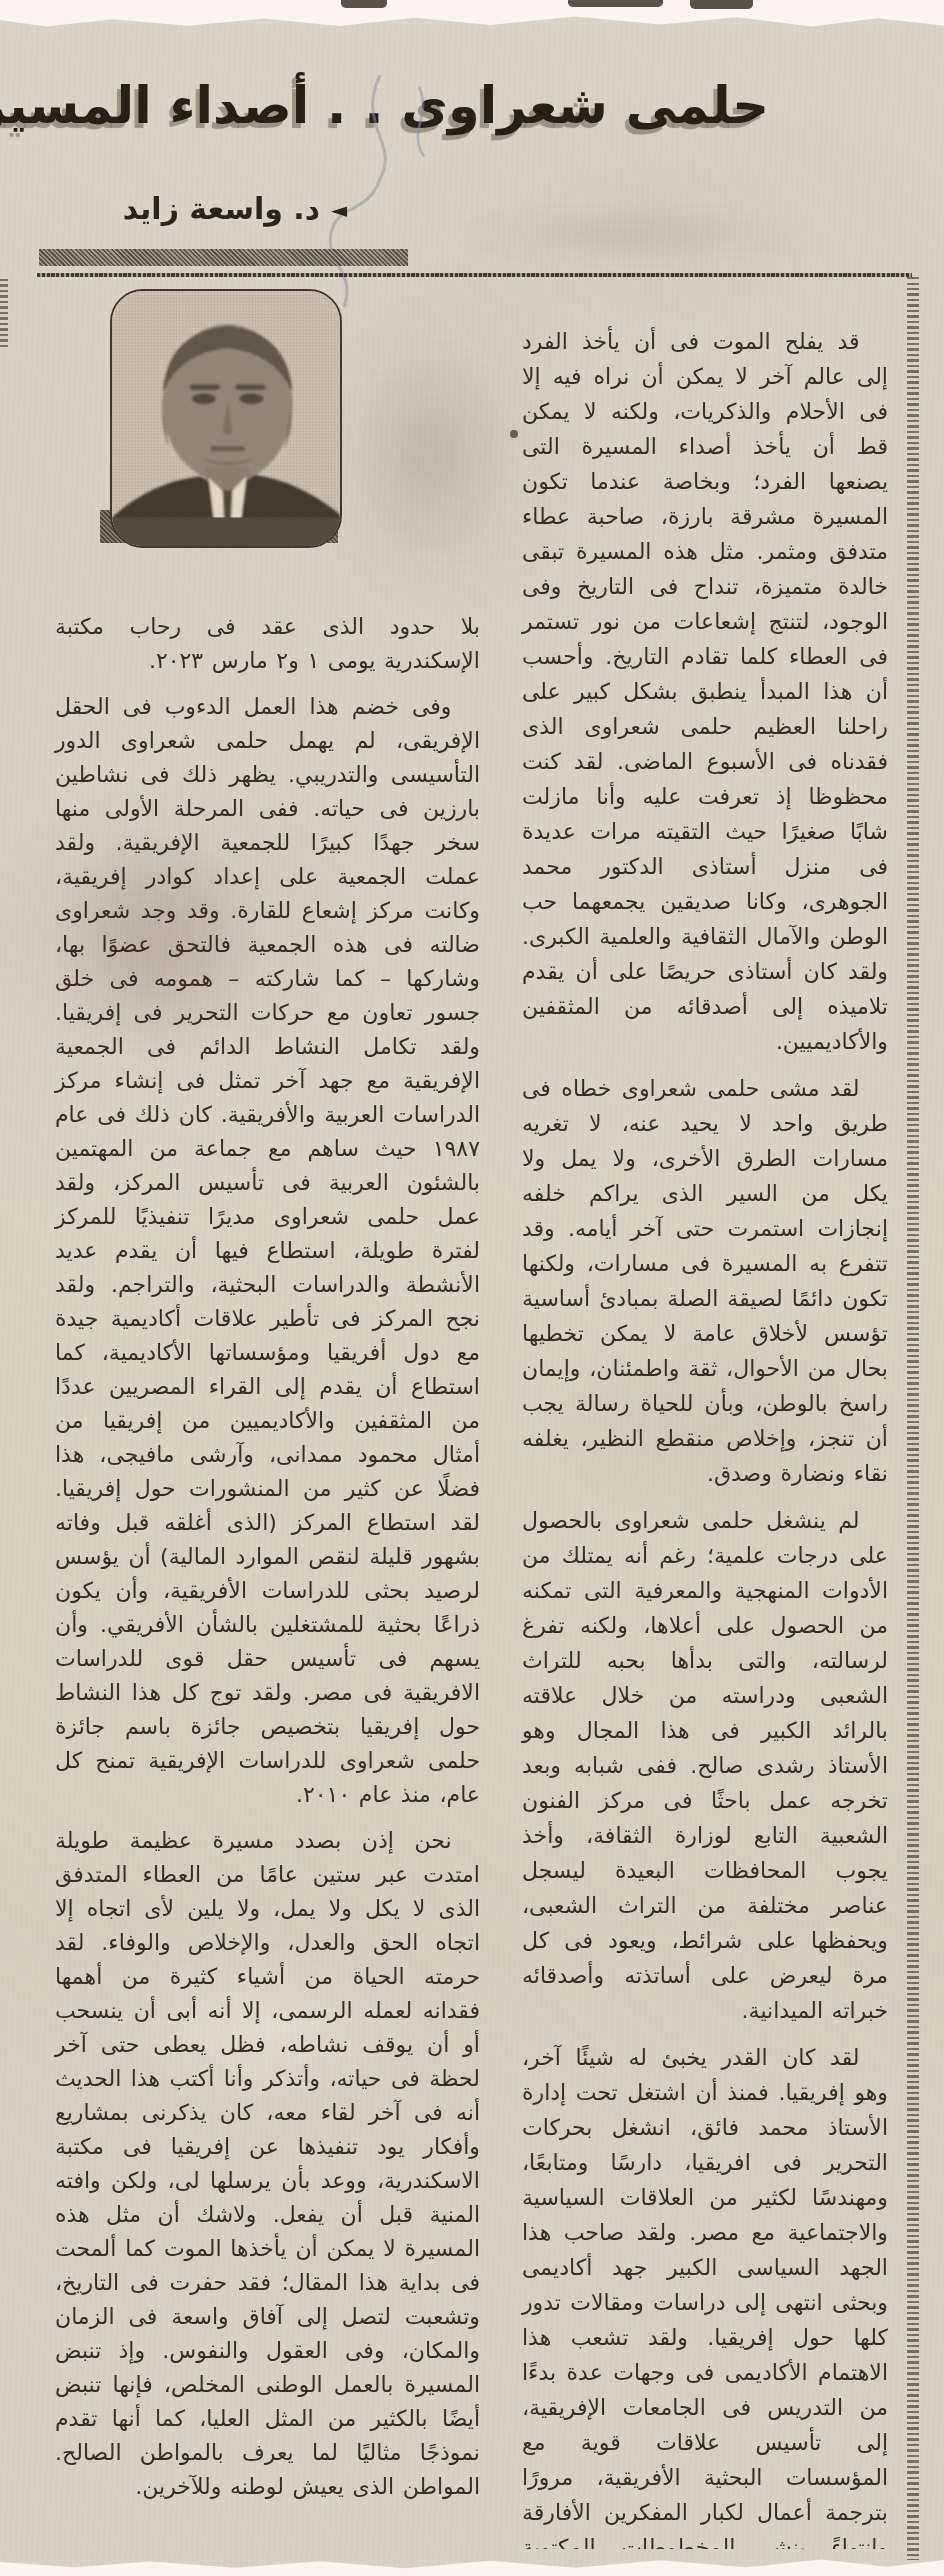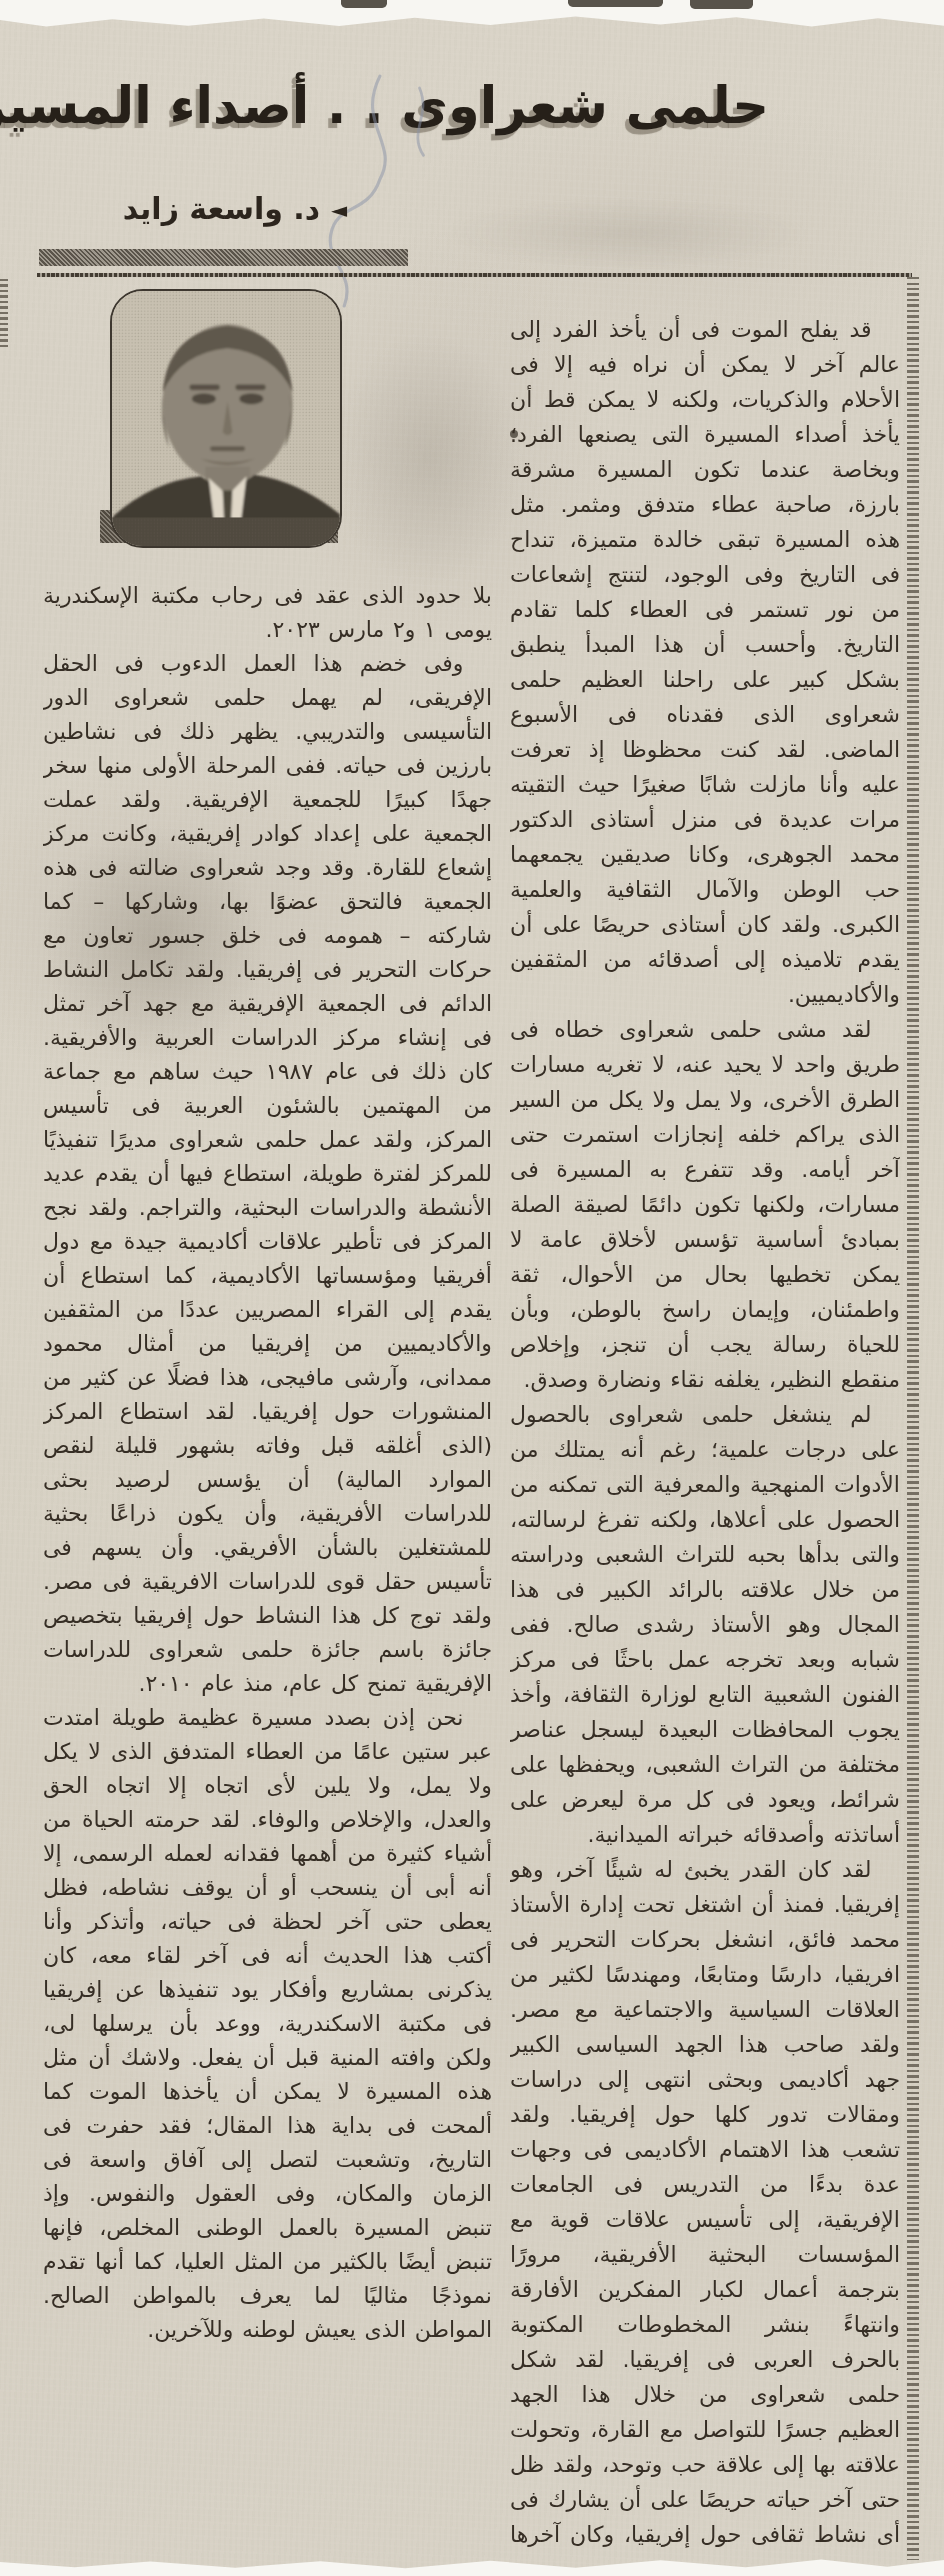--- a/index.html
+++ b/index.html
@@ -61,24 +61,24 @@
   }
   .photo{
     position:absolute;top:289px;left:111px;width:228px;height:255px;margin:0;
     border:2.4px solid #39332b;border-radius:33px;overflow:hidden;
     background:#c9c3b6;
     filter:contrast(.96) sepia(.08);
   }
   .photo svg{display:block;width:100%;height:100%;}
 
   .col{position:absolute;text-align:justify;color:#362e25;}
-  .col p{margin:0;text-indent:28.5px;word-spacing:1.6px;}
+  .col p{margin:12px;text-indent:28.5px;word-spacing:1.6px;}
   .col p.cont{text-indent:0;}
   .col-first{top:312px;left:511px;width:390px;font-size:22px;line-height:35px;height:2237px;overflow:hidden;}
-  .col-second{top:579px;left:44px;width:449px;font-size:22px;line-height:34px;height:1967px;overflow:hidden;}
+  .col-second{top:598px;left:44px;width:449px;font-size:22px;line-height:34px;height:1967px;overflow:hidden;}
 
   .border-right{
     position:absolute;top:277px;bottom:16px;left:908px;width:12px;
     background:repeating-linear-gradient(180deg,#5e574b 0 2.1px, rgba(0,0,0,0) 2.1px 5.5px);
     opacity:.8;
   }
   .border-left-frag{
     position:absolute;top:279px;left:0;width:8.7px;height:68px;
     background:repeating-linear-gradient(180deg,#5e574b 0 2.1px, rgba(0,0,0,0) 2.1px 5.5px);
     opacity:.8;

